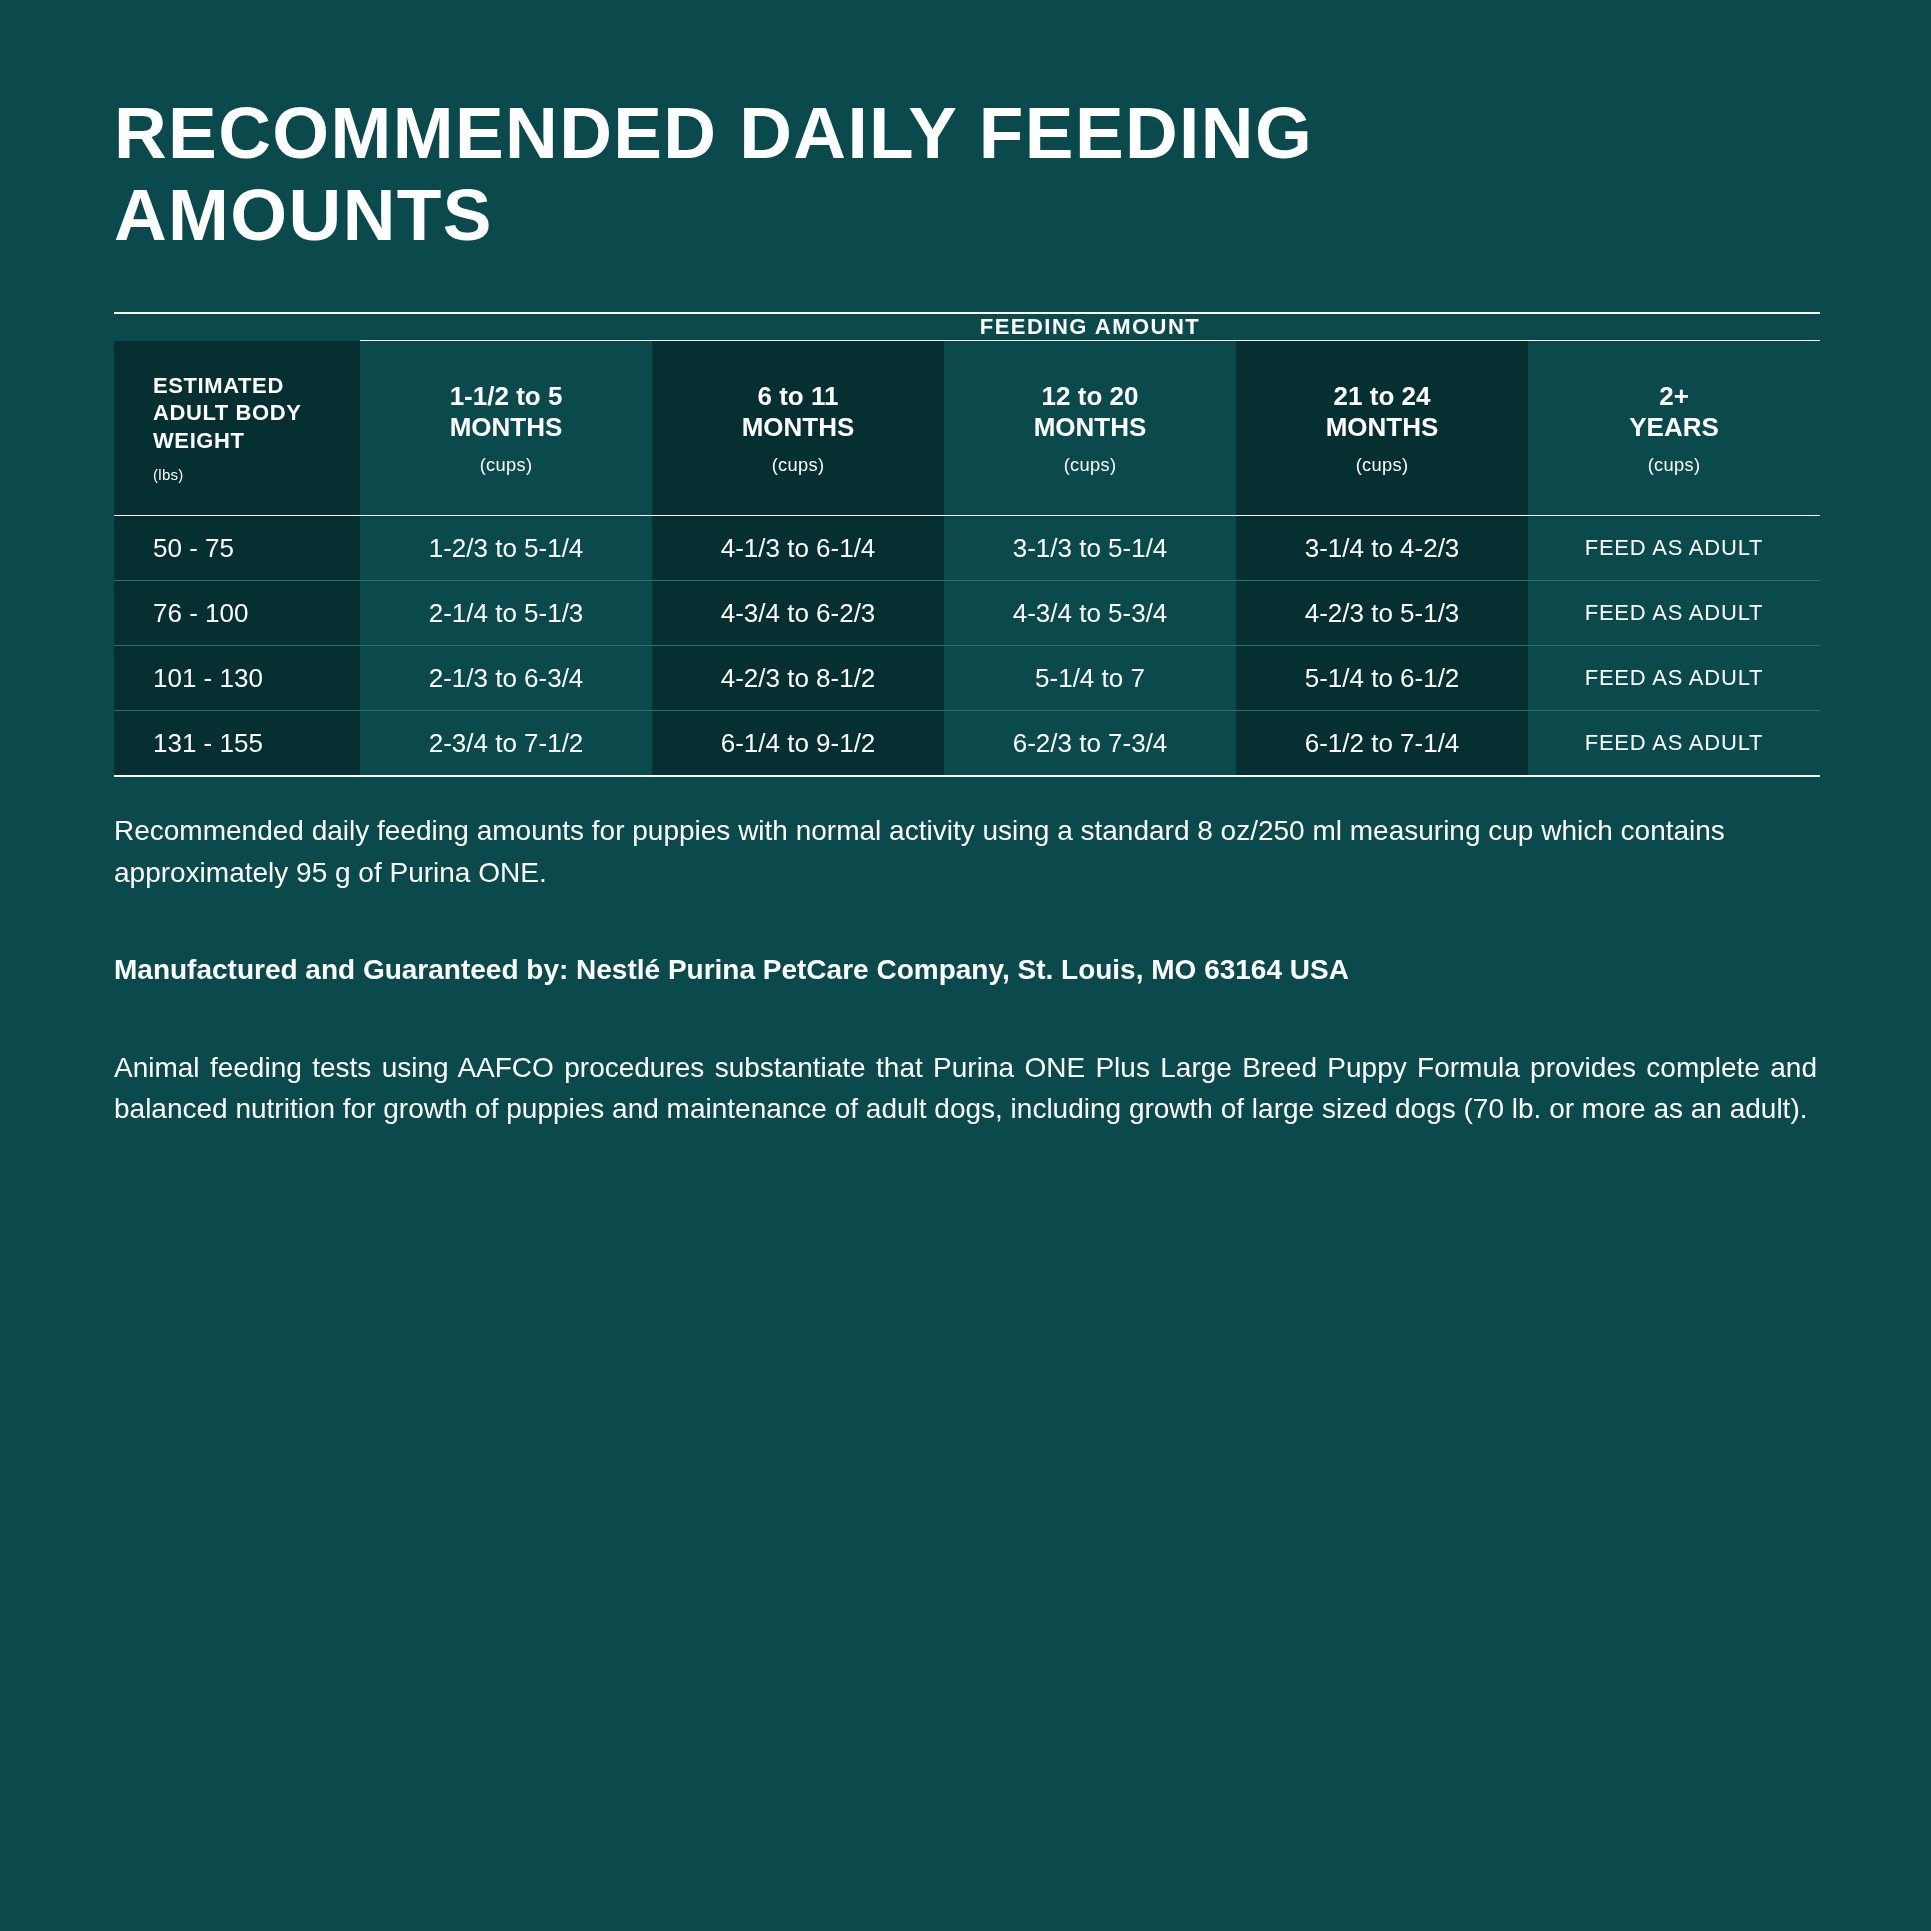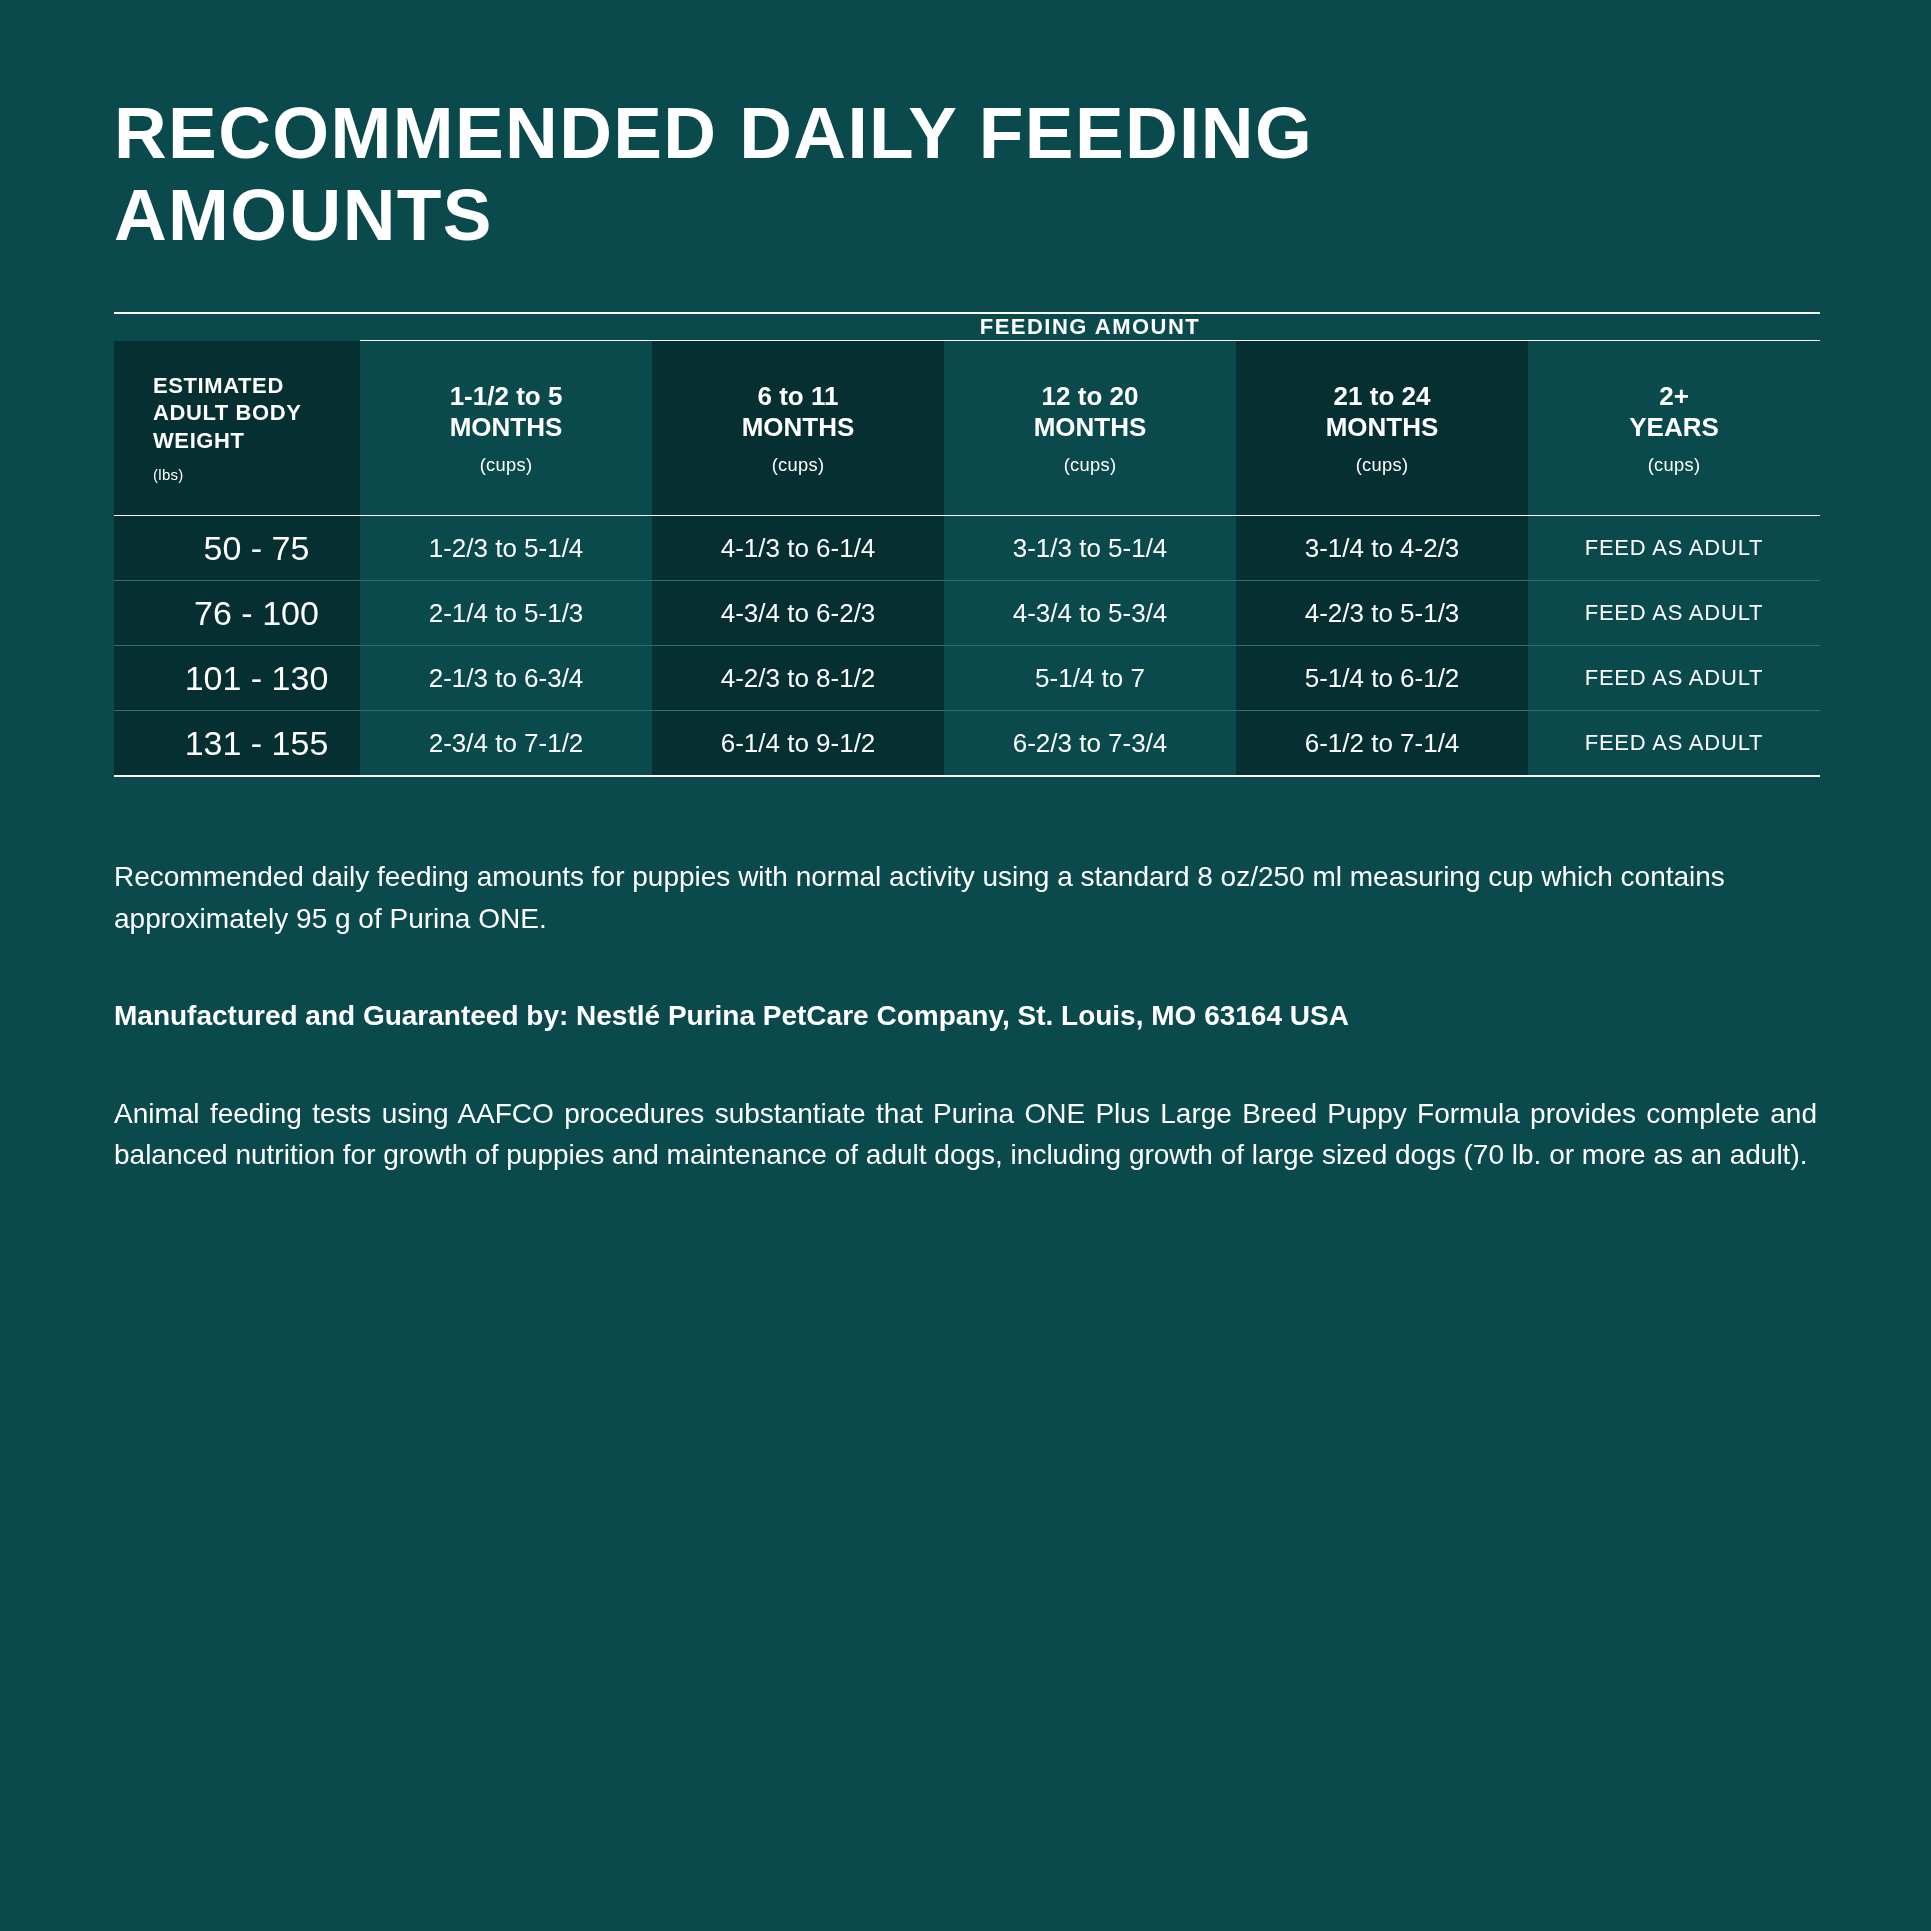--- a/index.html
+++ b/index.html
@@ -83,37 +83,37 @@
     margin-top: 11.6px;
   }
   td.cell {
     height: 64px;
     text-align: center;
     vertical-align: middle;
     font-size: 26px;
     border-bottom: 1px solid #2f6e6f;
   }
   td.cell.weightcell {
-    text-align: center;
+    text-align: left;
     padding-left: 39px;
-    font-size: 34px;
+    font-size: 26px;
   }
   td.cell.adult {
     font-size: 22px;
     letter-spacing: 0.8px;
   }
   tr.row-last td.cell {
     border-bottom: 2.9px solid #ffffff;
   }
   
   .shade-dark { background: #062f31; }
   .shade-none { background: transparent; }
 
   .note {
-    margin-top: 79px;
+    margin-top: 33px;
     font-size: 28px;
     line-height: 1.48;
     max-width: 1709px;
     font-weight: normal;
   }
   .note.bold {
     font-weight: bold;
     margin-top: 56px;
   }
   .note.justified {

